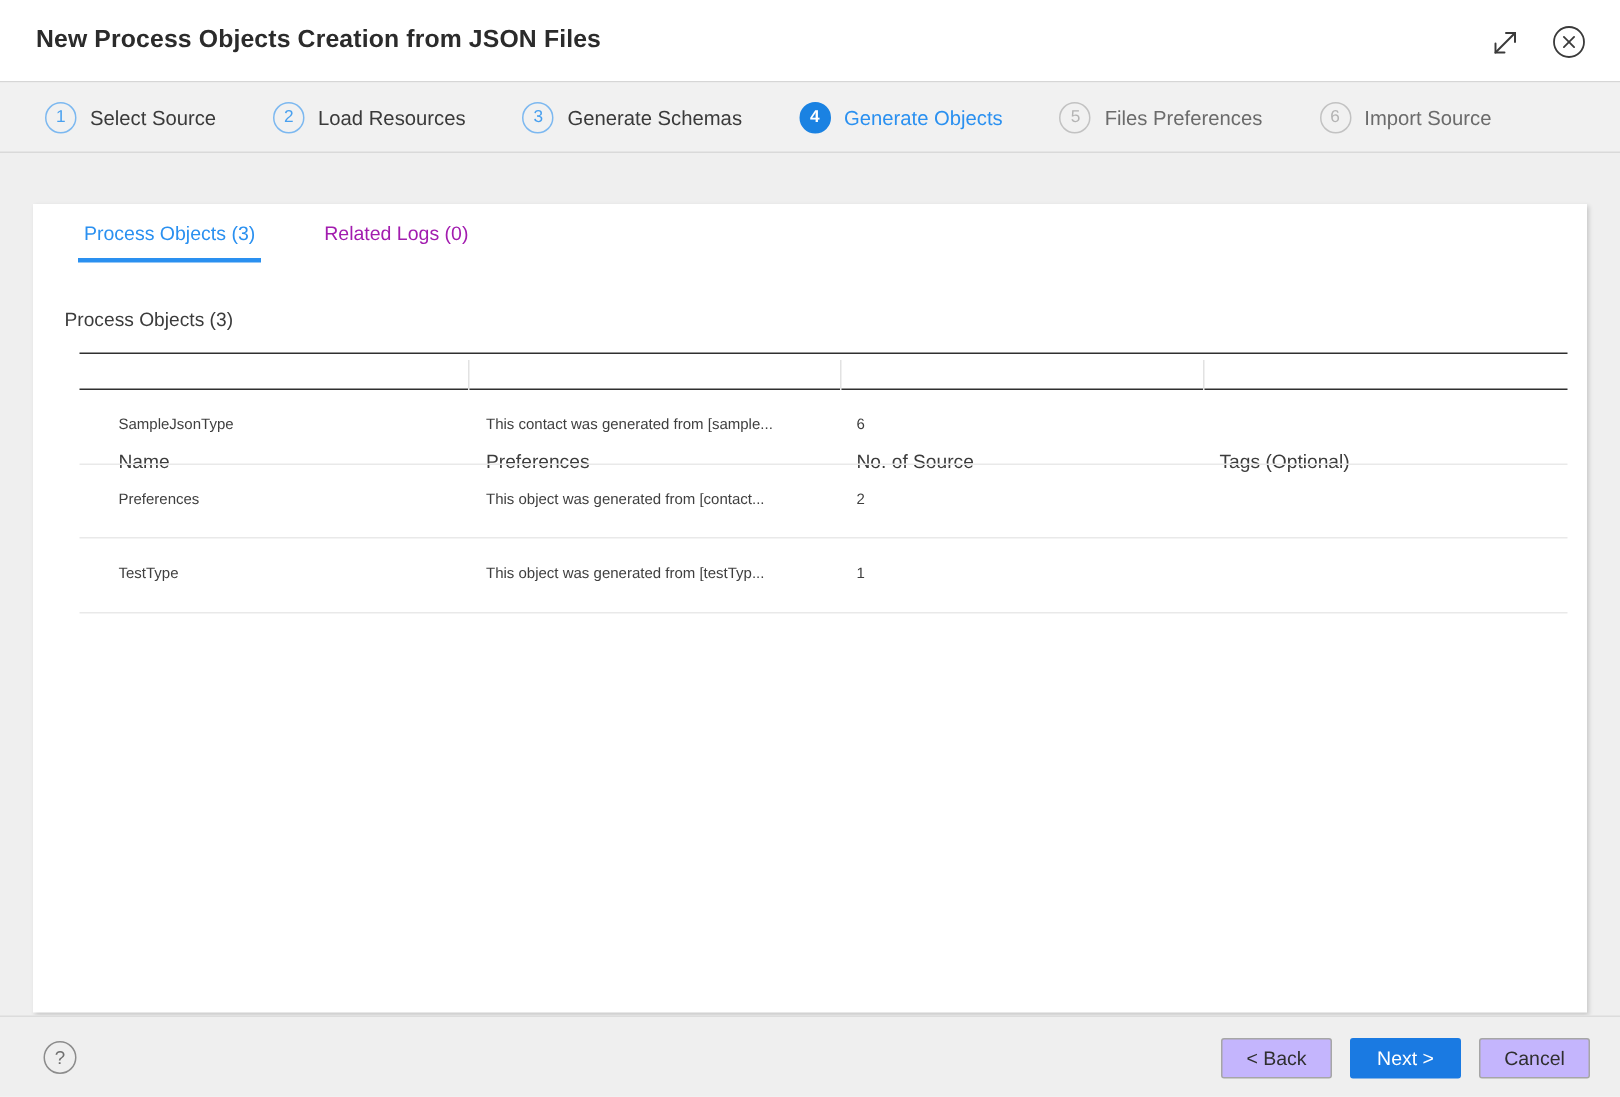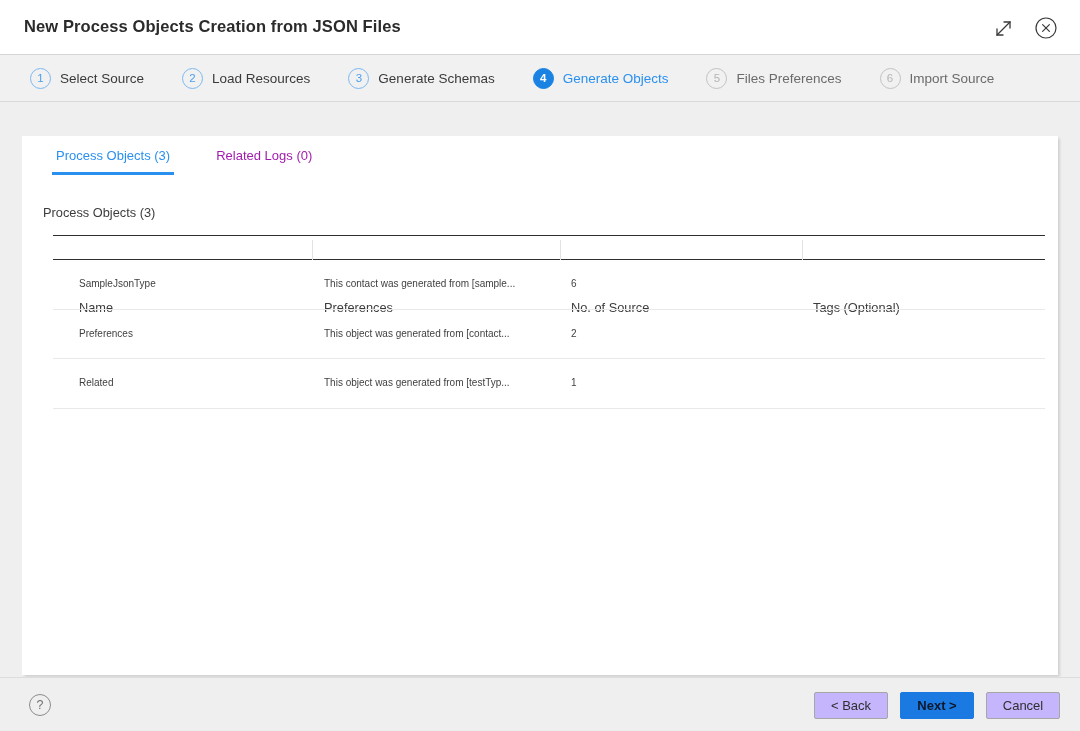--- a/index.html
+++ b/index.html
@@ -221,22 +221,21 @@
     background: #c4b5fd;
     color: #2f2f2f;
     border-radius: 2px;
     cursor: pointer;
     display: flex; align-items: center; justify-content: center;
     white-space: nowrap;
   }
   .btn.primary {
     background: #1a7ae2;
     border-color: #1a7ae2;
-    color: #0f172a;
-    font-weight: bold;
+    color: #ffffff;
   }
 </style>
 </head>
 <body>
 
 <div class="titlebar">
   <div class="titlebar-text">New Process Objects Creation from JSON Files</div>
   <div class="title-actions">
     <div class="icon-btn">
       <svg width="22" height="22" viewBox="0 0 22 22">
@@ -314,21 +313,21 @@
       </div>
 
       <div class="trow">
         <div class="td c-name">Preferences</div>
         <div class="td c-desc">This object was generated from [contact...</div>
         <div class="td c-fields">2</div>
         <div class="td c-tags"></div>
       </div>
 
       <div class="trow">
-        <div class="td c-name">Related</div>
+        <div class="td c-name">TestType</div>
         <div class="td c-desc">This object was generated from [testTyp...</div>
         <div class="td c-fields">1</div>
         <div class="td c-tags"></div>
       </div>
 
     </div>
   </div>
 </div>
 
 <div class="footer">

